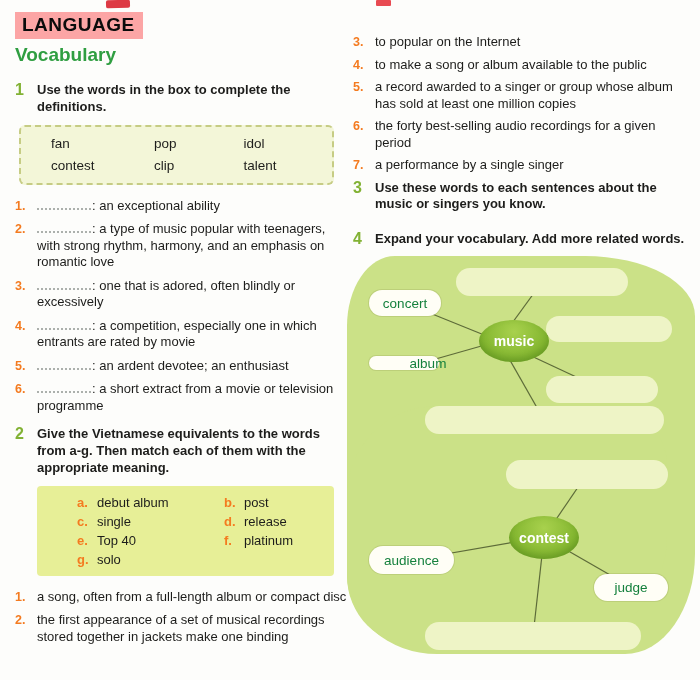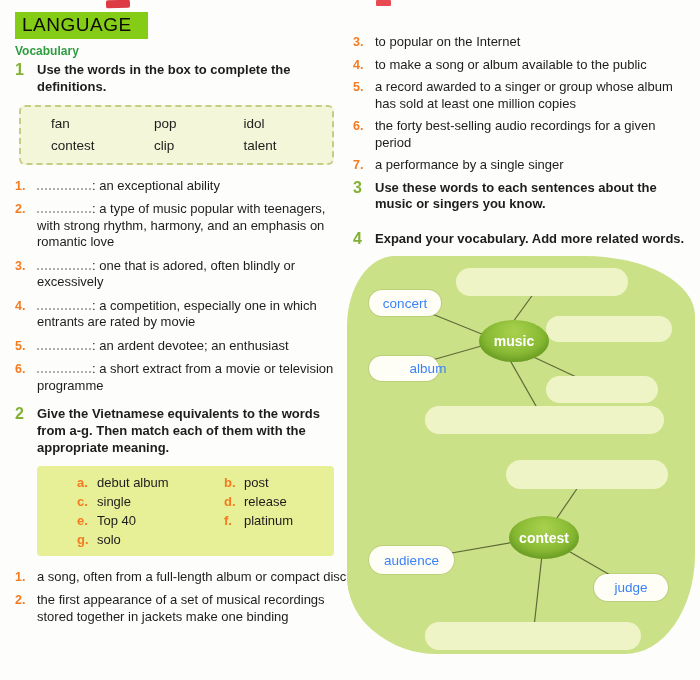--- a/index.html
+++ b/index.html
@@ -13,25 +13,25 @@
   .page { position:relative; width:700px; height:680px; }
 
   
   .mark1 { position:absolute; left:106px; top:0; width:24px; height:8px; background:#dd3a44; border-radius:2px; transform:rotate(-2deg); }
   .mark2 { position:absolute; left:376px; top:0; width:15px; height:6px; background:#e84a52; border-radius:1px; }
 
   .col-left  { position:absolute; left:15px; top:12px; width:333px; }
   .col-right { position:absolute; left:353px; top:34px; width:340px; }
 
   .lang-badge {
-    display:inline-block; background:#84cc16; color:#0b0b0b;
-    font-weight:normal; font-size:19px; letter-spacing:.5px;
-    padding:2px 16px 3px 7px;
-  }
-  .vocab-title { color:#2f9e41; font-size:12px; font-weight:bold; margin:5px 0 4px; }
+    display:inline-block; background:#fca5a5; color:#0b0b0b;
+    font-weight:bold; font-size:19px; letter-spacing:.5px;
+    padding:2px 8px 3px 7px;
+  }
+  .vocab-title { color:#2f9e41; font-size:19px; font-weight:bold; margin:5px 0 16px; }
 
   .ex-head { display:flex; gap:8px; margin-bottom:9px; }
   .ex-num  { color:#82b234; font-weight:bold; font-size:16px; line-height:1.05; flex:0 0 14px; }
   .ex-text { font-weight:bold; font-size:13px; line-height:1.3; }
   .ex3 { margin-bottom:18px; }
   .ex4 { margin-bottom:8px; }
 
   .word-box {
     border:2px dashed #c6cc84; background:#f3f6d8; border-radius:6px;
     padding:9px 8px 10px 30px; margin:2px 14px 13px 4px;
@@ -65,21 +65,21 @@
            border-radius:48px 110px 70px 90px / 70px 60px 100px 80px; }
   .blob2 { position:absolute; left:0px; top:150px; width:320px; height:240px; background:#cbe187;
            border-radius:90px 60px 110px 70px; }
   .links { position:absolute; left:0; top:0; }
   .node-empty {
     position:absolute; background:#eef4c6; border-radius:999px;
   }
   .node-white {
     position:absolute; background:#fffef6; border-radius:999px;
     display:flex; align-items:center; justify-content:center;
-    font-size:13.5px; color:#3b82f6;
+    font-size:13.5px; color:#15803d;
     box-shadow:0 0 0 1px rgba(120,130,60,.18);
   }
   .hub {
     position:absolute; border-radius:50%;
     display:flex; align-items:center; justify-content:center;
     color:#fff; font-weight:bold; font-size:14px;
     background:radial-gradient(ellipse at 50% 28%, #a8d14d 0%, #7fb32c 75%);
     box-shadow:inset 0 -4px 7px rgba(60,110,20,.35);
   }
 </style>
@@ -245,21 +245,21 @@
       </svg>
 
       <div class="node-empty" style="left:109px; top:12px;  width:172px; height:28px;"></div>
       <div class="node-empty" style="left:199px; top:60px;  width:126px; height:26px;"></div>
       <div class="node-empty" style="left:199px; top:120px; width:112px; height:27px;"></div>
       <div class="node-empty" style="left:78px;  top:150px; width:239px; height:28px;"></div>
       <div class="node-empty" style="left:159px; top:204px; width:162px; height:29px;"></div>
       <div class="node-empty" style="left:78px;  top:366px; width:216px; height:28px;"></div>
 
       <div class="node-white" style="left:22px;  top:34px;  width:72px; height:26px;">concert</div>
-      <div class="node-white" style="left:22px;  top:100px; width:70px; height:25px;padding-left:48px;">album</div>
+      <div class="node-white" style="left:22px;  top:100px; width:70px; height:14px;padding-left:48px;">album</div>
       <div class="node-white" style="left:247px; top:318px; width:74px; height:27px;">judge</div>
       <div class="node-white" style="left:22px;  top:290px; width:85px; height:28px;">audience</div>
 
       <div class="hub" style="left:132px; top:64px;  width:70px; height:42px;">music</div>
       <div class="hub" style="left:162px; top:260px; width:70px; height:43px;">contest</div>
     </div>
 
   </div>
 
 </div>

